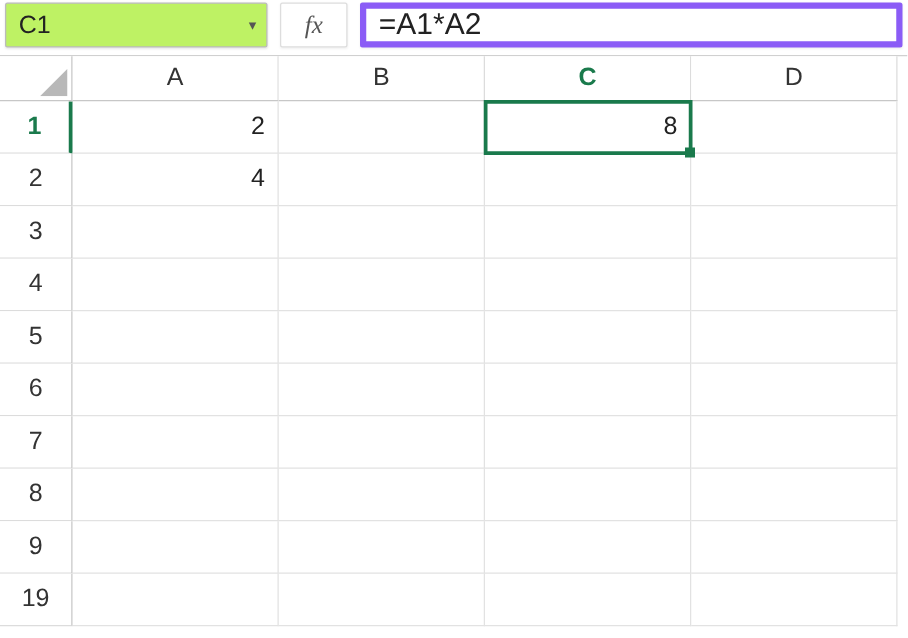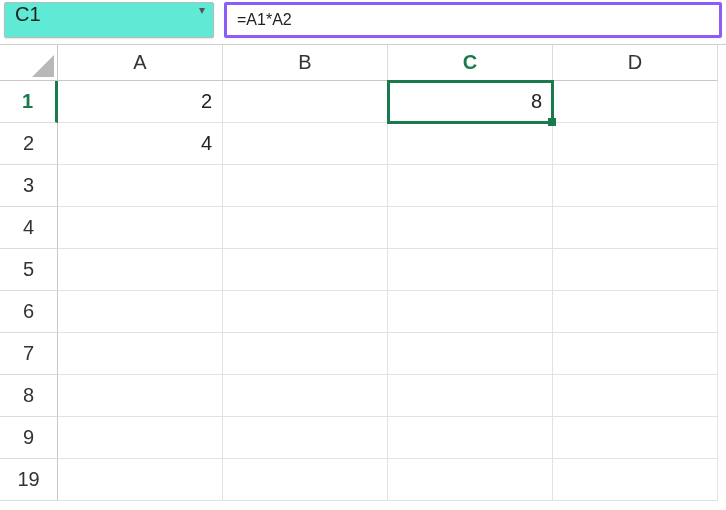--- a/index.html
+++ b/index.html
@@ -18,22 +18,23 @@
       display: flex;
       align-items: stretch;
       gap: 10px;
       height: 44px;
       padding: 2px 4px 6px 4px;
     }
     .name-box {
       width: 210px;
       border: 1px solid #bbb;
       border-radius: 2px;
-      background: #5eead4;
-      display: flex;
+      background: #bef264;
+      display: flex;
+      align-items: center;
       justify-content: space-between;
       padding: 0 8px 0 10px;
       box-shadow: 0 1px 2px rgba(0,0,0,0.1);
     }
     .name-box-text { font-size: 20px; }
     .name-box-chevron { font-size: 12px; color: #555; }
 
     .fx-box {
       width: 54px;
       border: 1px solid #ddd;
@@ -44,27 +45,27 @@
       justify-content: center;
       font-style: italic;
       font-family: "Times New Roman", serif;
       color: #555;
       font-size: 20px;
       box-shadow: 0 1px 2px rgba(0,0,0,0.06);
     }
 
     .formula-input {
       flex: 1;
-      border: 3px solid #8b5cf6;
+      border: 5px solid #8b5cf6;
       border-radius: 2px;
       background: #fff;
       display: flex;
       align-items: center;
       padding: 0 10px;
-      font-size: 16px;
+      font-size: 24px;
       box-shadow: 0 1px 2px rgba(0,0,0,0.06);
     }
 
     
     .sheet {
       display: grid;
       grid-template-columns: 58px repeat(4, 165px);
       grid-template-rows: 36px repeat(10, 42px);
       border-top: 1px solid #d0d0d0;
     }
@@ -130,20 +131,23 @@
     }
   </style>
 </head>
 <body>
 
 <div class="formula-bar">
   <div class="name-box">
     <span class="name-box-text">C1</span>
     <span class="name-box-chevron">▾</span>
   </div>
+  <div class="fx-box">
+    <span>fx</span>
+  </div>
   <div class="formula-input">
     <span>=A1*A2</span>
   </div>
 </div>
 
 <div class="sheet">
   <div class="corner">
     <svg width="22" height="22" viewBox="0 0 22 22">
       <polygon points="22,0 22,22 0,22" fill="#b8b8b8"></polygon>
     </svg>

